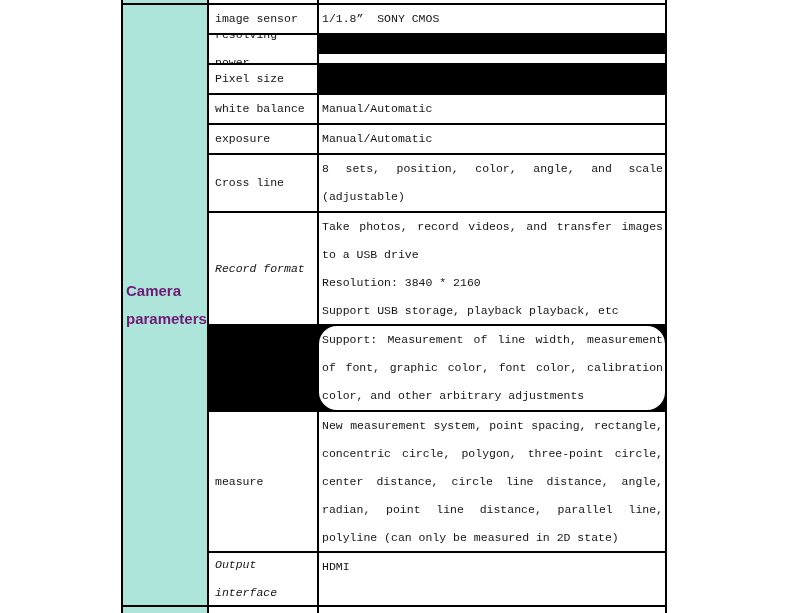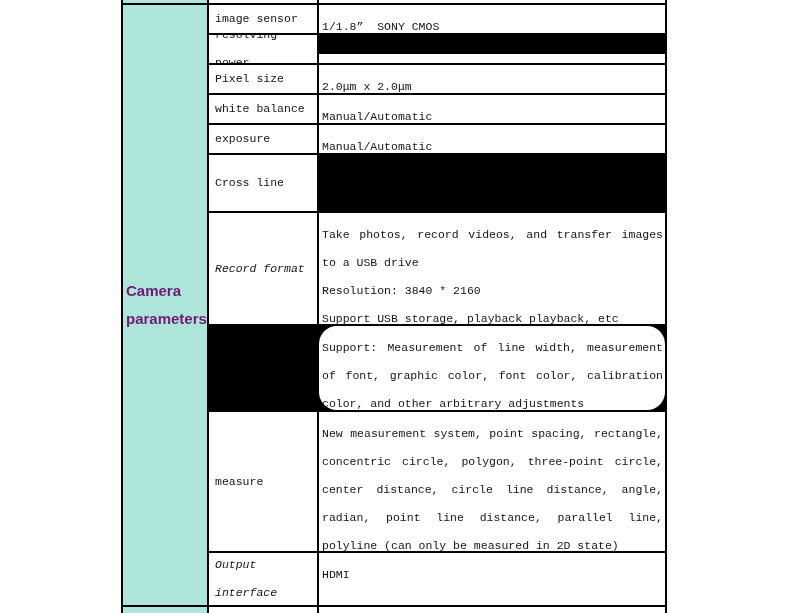--- a/index.html
+++ b/index.html
@@ -54,21 +54,21 @@
     display: flex;
     align-items: center;
     padding: 0 6px;
     box-sizing: border-box;
     font-family: "Liberation Mono", "DejaVu Sans Mono", monospace;
     font-size: 11.5px;
     line-height: 28px;
     color: #151515;
   }
   .value-cell {
-    padding: 8px 2px 0 3px;
+    padding: 0 2px 0 3px;
     box-sizing: border-box;
     font-family: "Liberation Mono", "DejaVu Sans Mono", monospace;
     font-size: 11.5px;
     line-height: 28px;
     color: #151515;
   }
   .value-cell p {
     margin: 0;
     text-align: justify;
     text-justify: inter-word;
@@ -91,32 +91,32 @@
 
     <div class="cell param-cell" style="grid-area: 2 / 2;">image sensor</div>
       <div class="cell value-cell" style="grid-area: 2 / 3;">
         <p>1/1.8”  SONY CMOS</p>
       </div>
       <div class="cell param-cell" style="grid-area: 3 / 2;">resolving power</div>
       <div class="cell value-cell" style="grid-area: 3 / 3; margin-top: 19px;">
         <p>3840 * 2160 60 frames</p>
       </div>
       <div class="cell param-cell" style="grid-area: 4 / 2;">Pixel size</div>
-      <div class="cell value-cell" style="grid-area: 4 / 3;">
-        <p>2.0μm x 2.0μm</p>
-      </div>
       <div class="cell param-cell" style="grid-area: 5 / 2;">white balance</div>
       <div class="cell value-cell" style="grid-area: 5 / 3;">
         <p>Manual/Automatic</p>
       </div>
       <div class="cell param-cell" style="grid-area: 6 / 2;">exposure</div>
       <div class="cell value-cell" style="grid-area: 6 / 3;">
         <p>Manual/Automatic</p>
       </div>
       <div class="cell param-cell" style="grid-area: 7 / 2;">Cross line</div>
+      <div class="cell value-cell" style="grid-area: 7 / 3;">
+        <p>8 sets, position, color, angle, and scale (adjustable)</p>
+      </div>
       <div class="cell param-cell" style="grid-area: 8 / 2; font-style: italic;">Record format</div>
       <div class="cell value-cell" style="grid-area: 8 / 3;">
         <p>Take photos, record videos, and transfer images to a USB drive</p>
         <p>Resolution: 3840 * 2160</p>
         <p>Support USB storage, playback playback, etc</p>
       </div>
       <div class="cell value-cell" style="grid-area: 9 / 3; border-radius: 18px;">
         <p>Support: Measurement of line width, measurement of font, graphic color, font color, calibration color, and other arbitrary adjustments</p>
       </div>
       <div class="cell param-cell" style="grid-area: 10 / 2; text-align: right;">measure</div>

